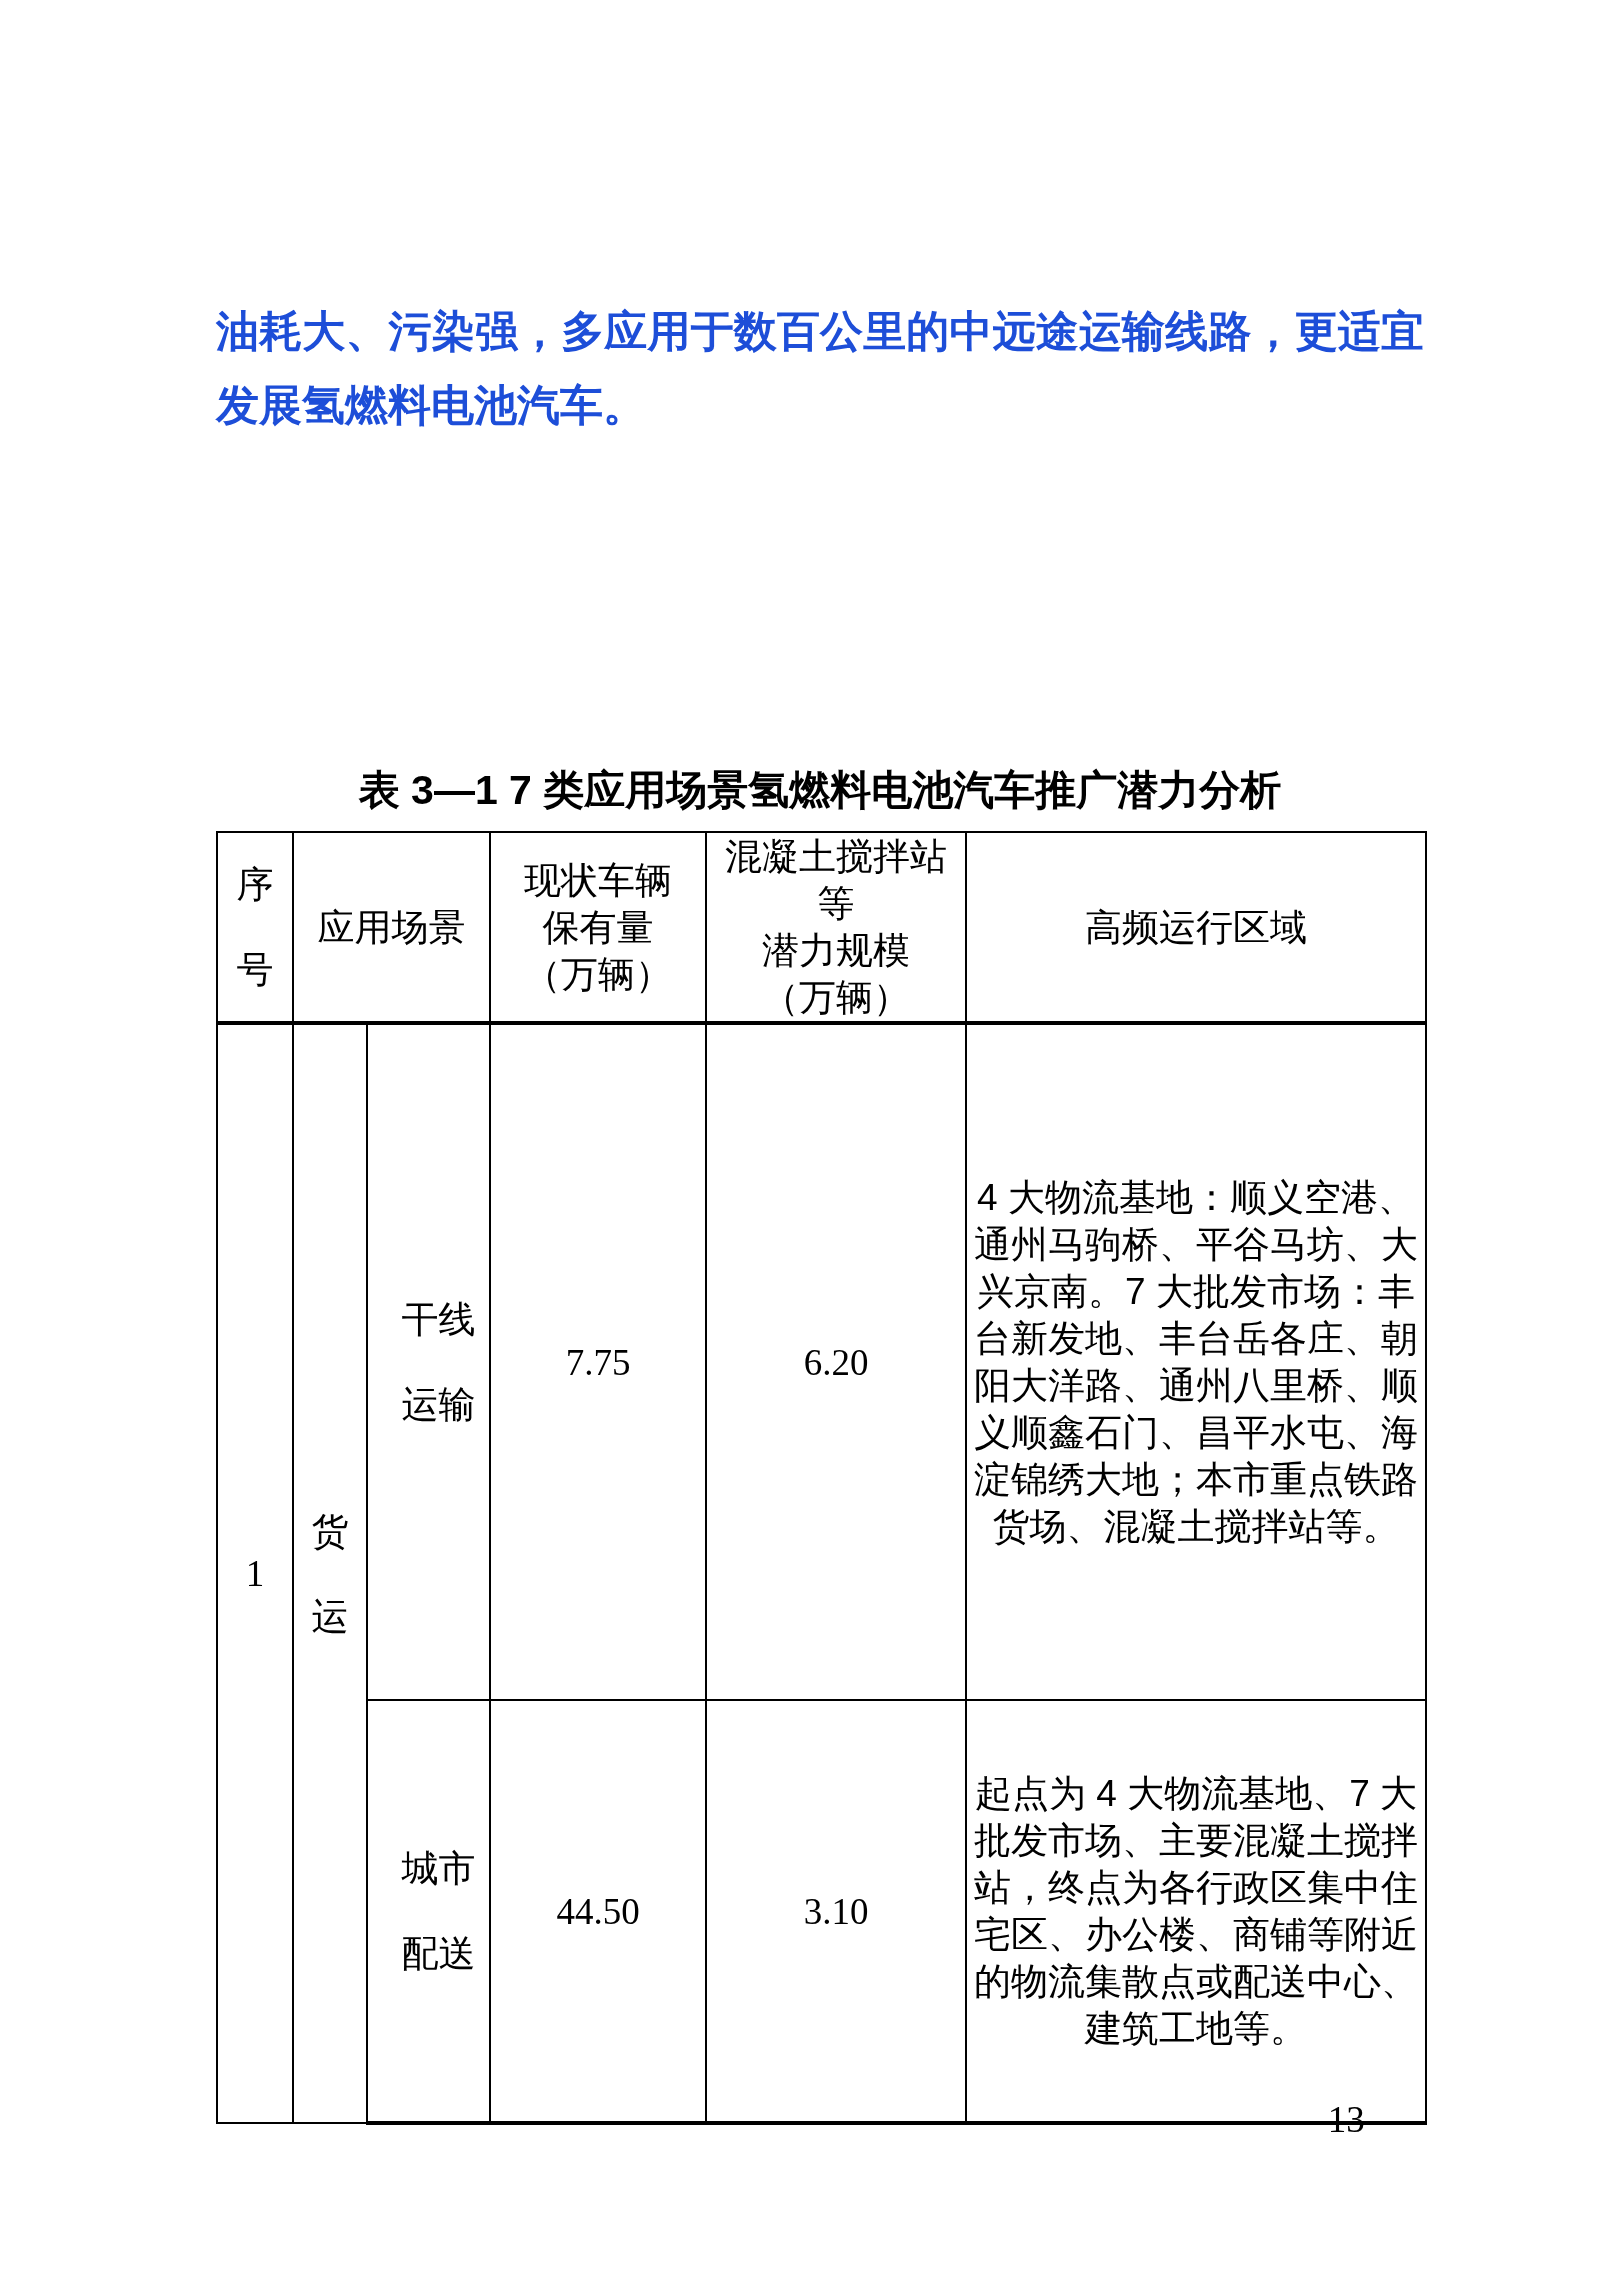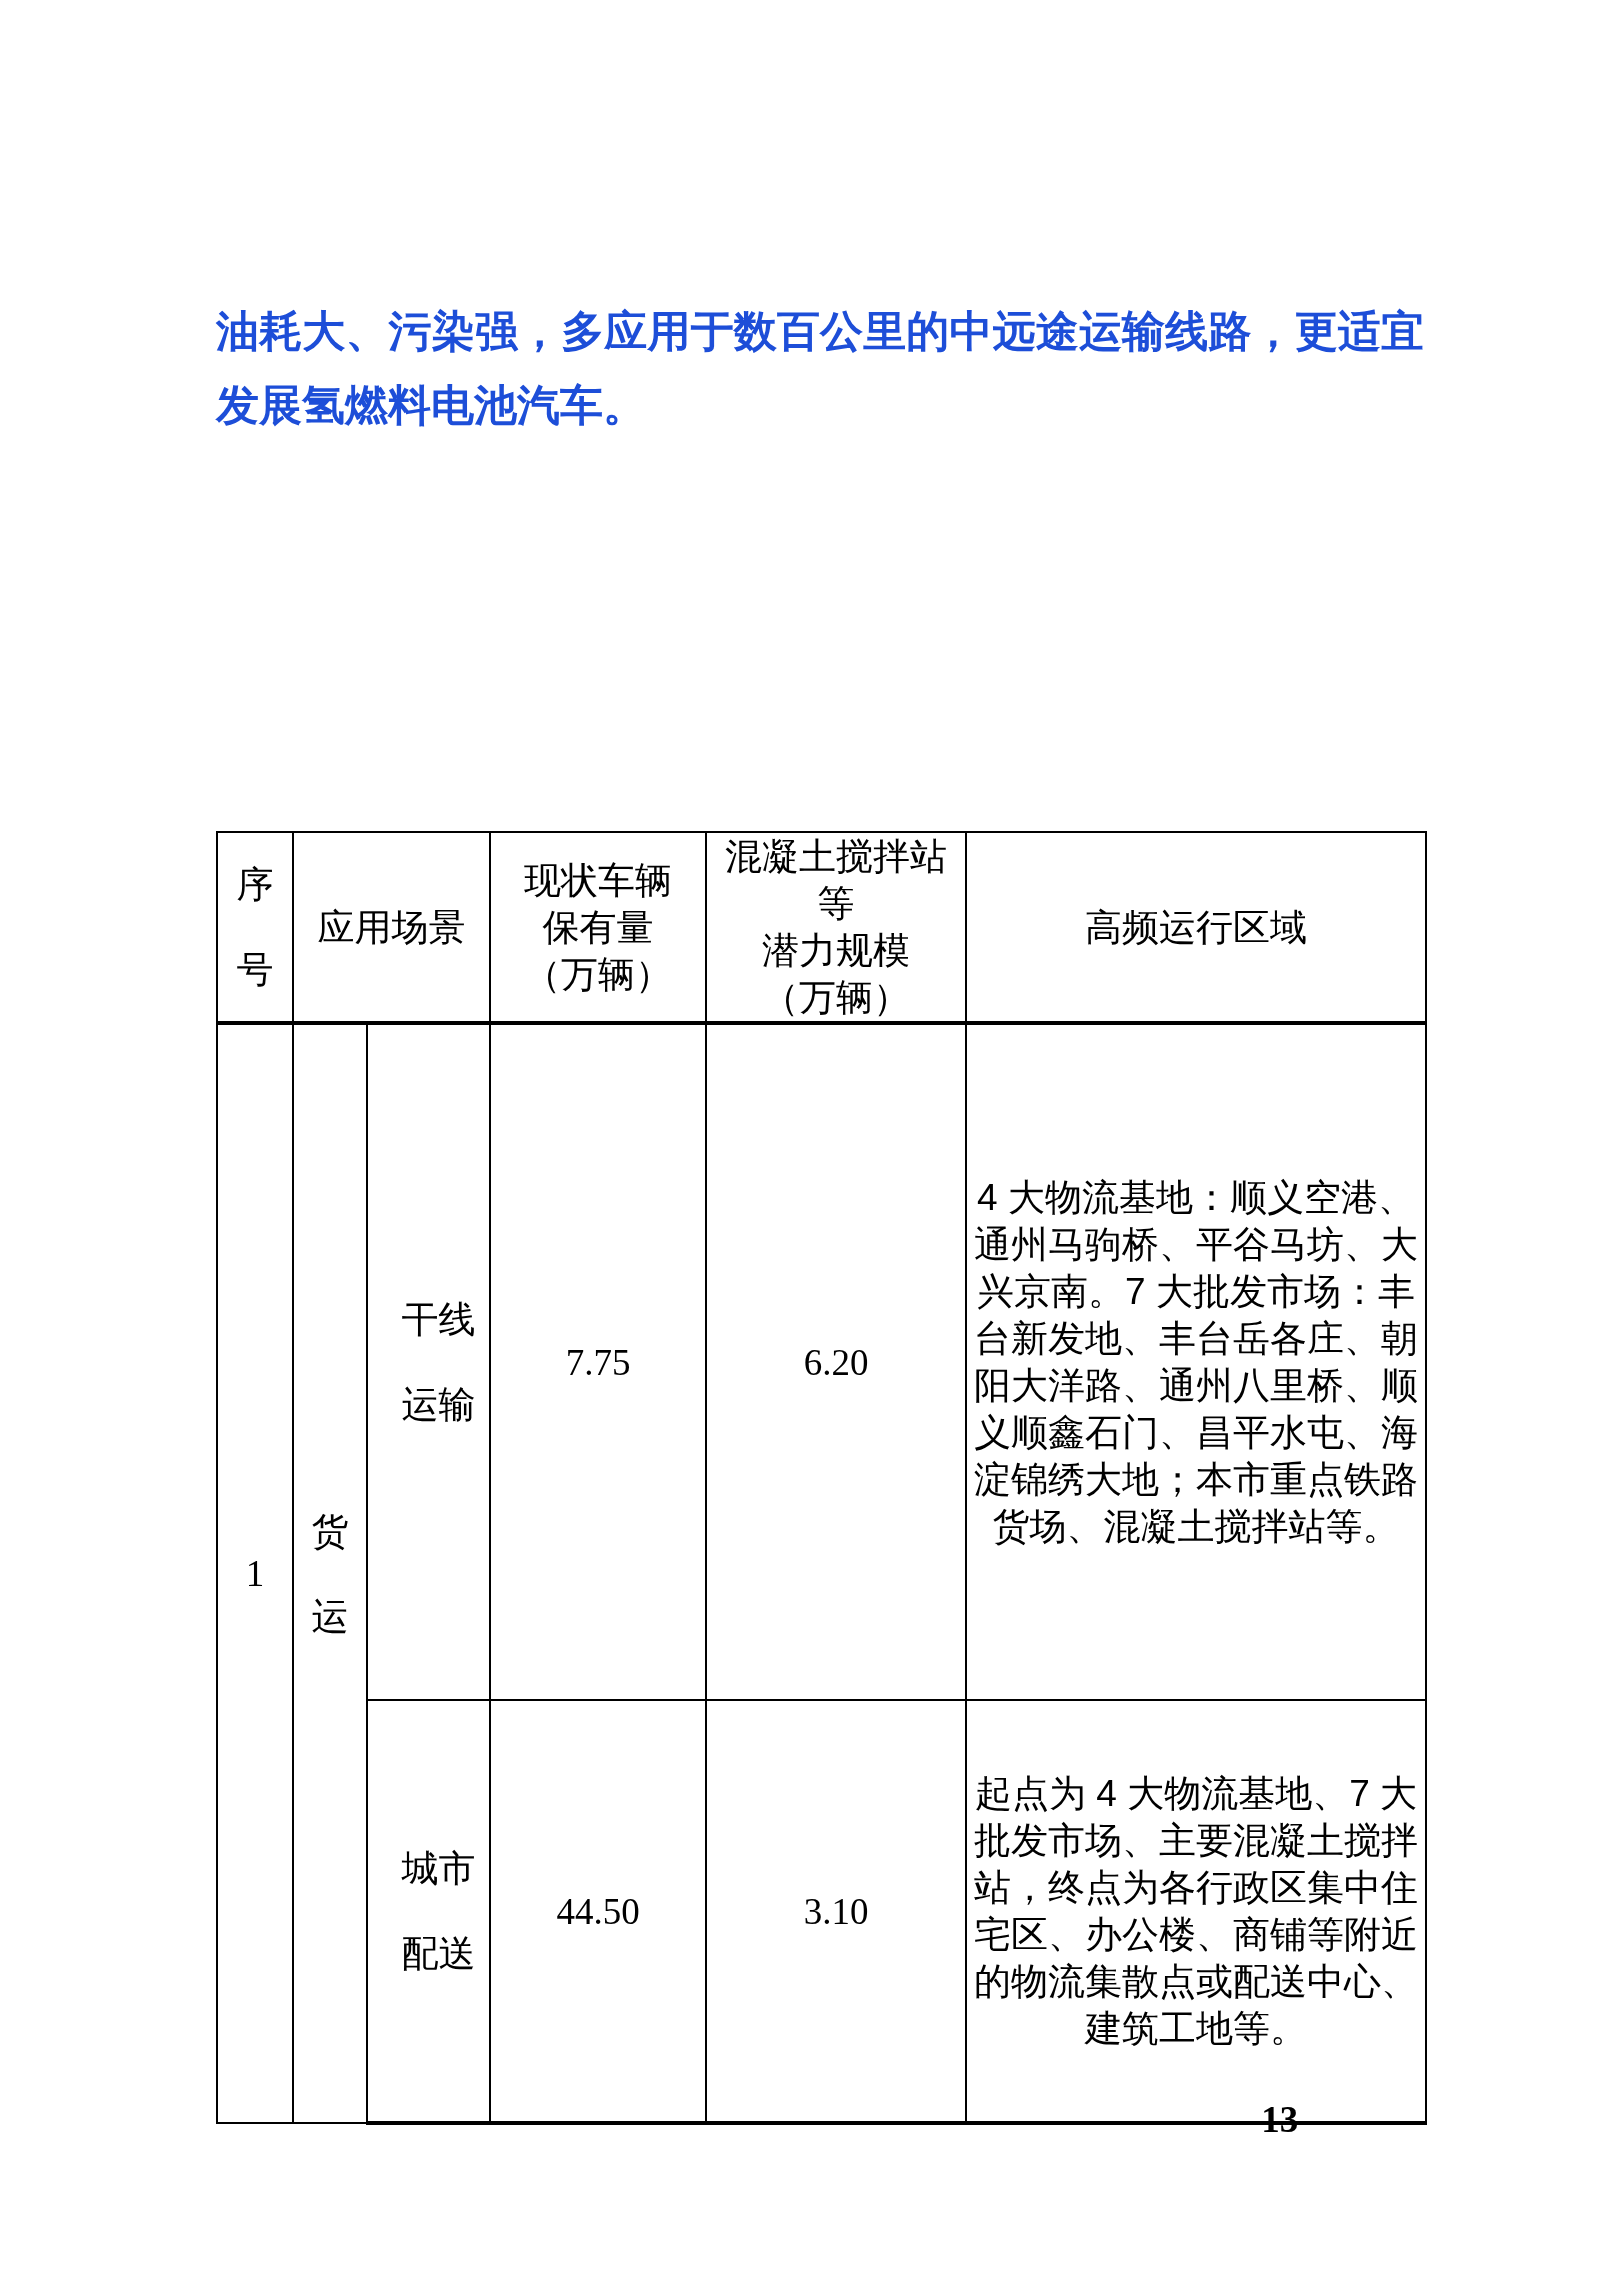--- a/index.html
+++ b/index.html
@@ -38,32 +38,33 @@
   td.num-cell, td.index-cell {
     font-family:"Liberation Serif", serif; font-size:39px;
   }
   td.region-cell {
     text-align:justify; text-justify:inter-character;
     font-size:38px; line-height:85px; padding:0 15.7px; vertical-align:middle;
   }
   .page-number {
     position:absolute; left:1215px; top:2098px; width:216px;
     font-family:"Liberation Serif", serif; font-size:37px; line-height:43px;
-    text-align:left; white-space:pre;font-weight:bold;
+    text-align:center; white-space:pre;
   }
 </style>
 </head>
 <body>
 
 <div class="page">
 
   <div class="body-text">
     <p class="para">油耗大、污染强，多应用于数百公里的中远途运输线路，更适宜发展氢燃料电池汽车。</p>
   </div>
 
+  <div class="table-caption">表 3—1 7 类应用场景氢燃料电池汽车推广潜力分析</div>
 
   <table class="doc-table">
     <colgroup>
       <col style="width:76px">
       <col style="width:74px">
       <col style="width:123px">
       <col style="width:216px">
       <col style="width:260px">
       <col style="width:460px">
     </colgroup>

